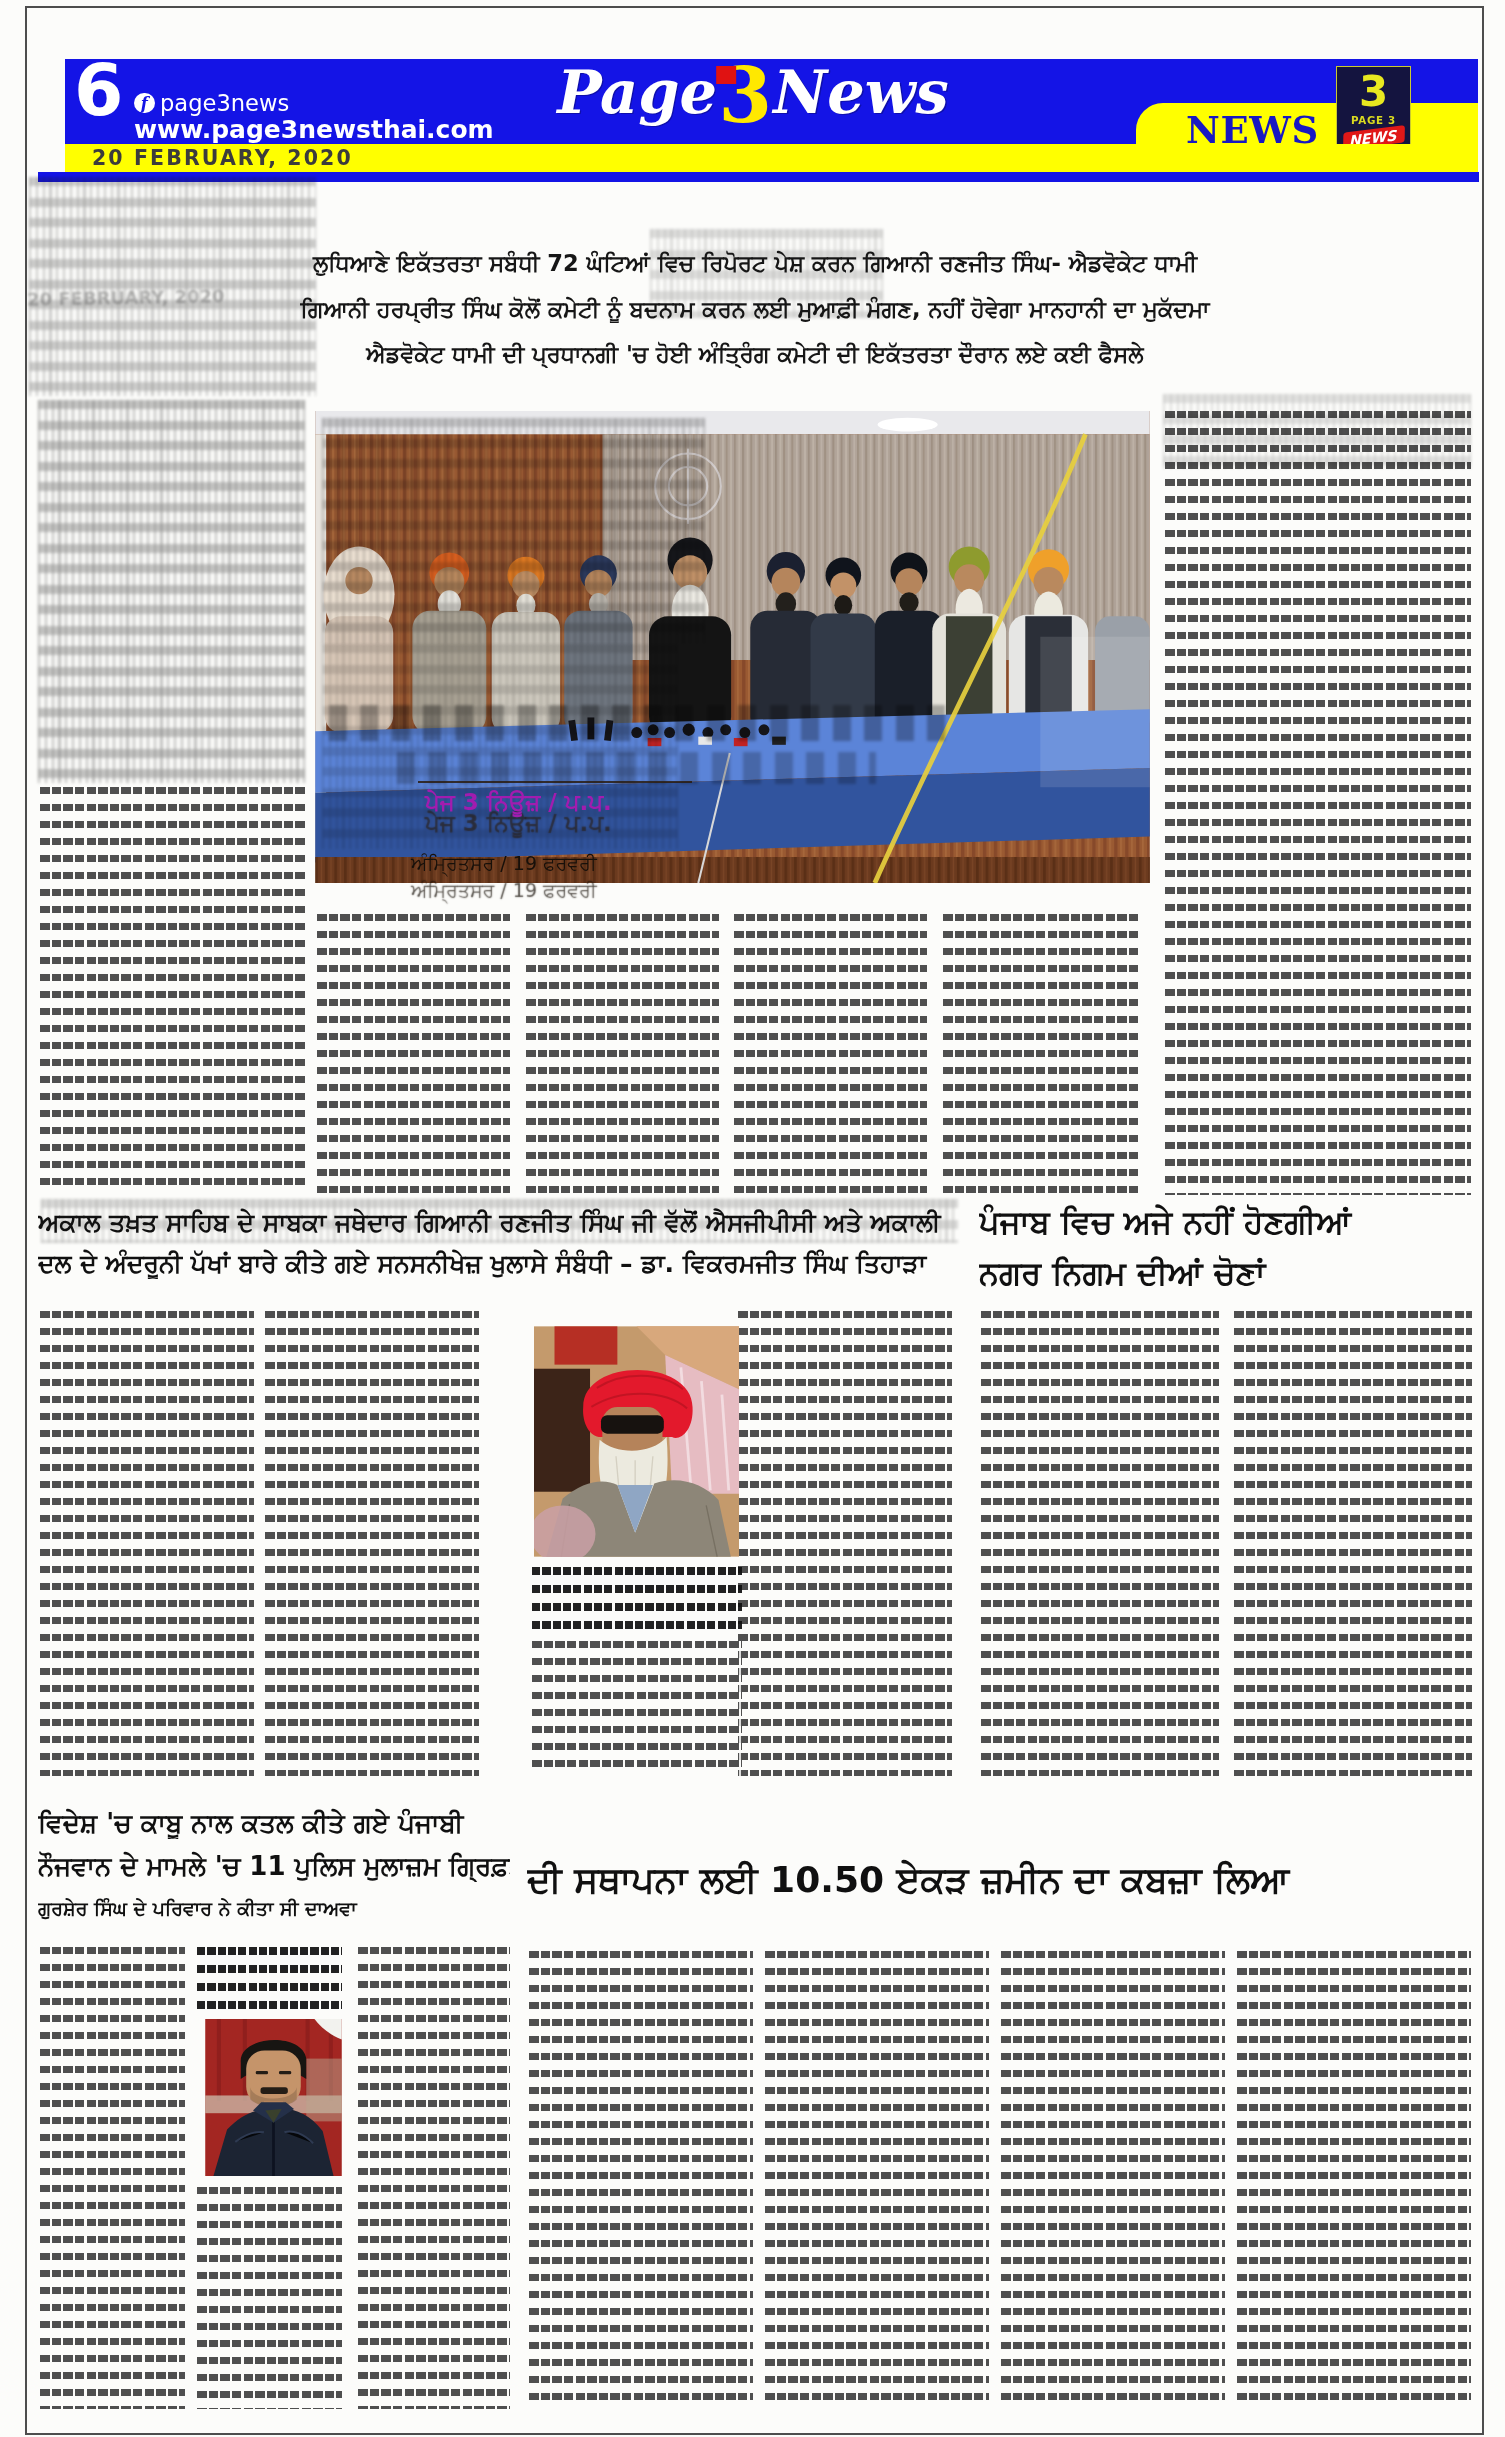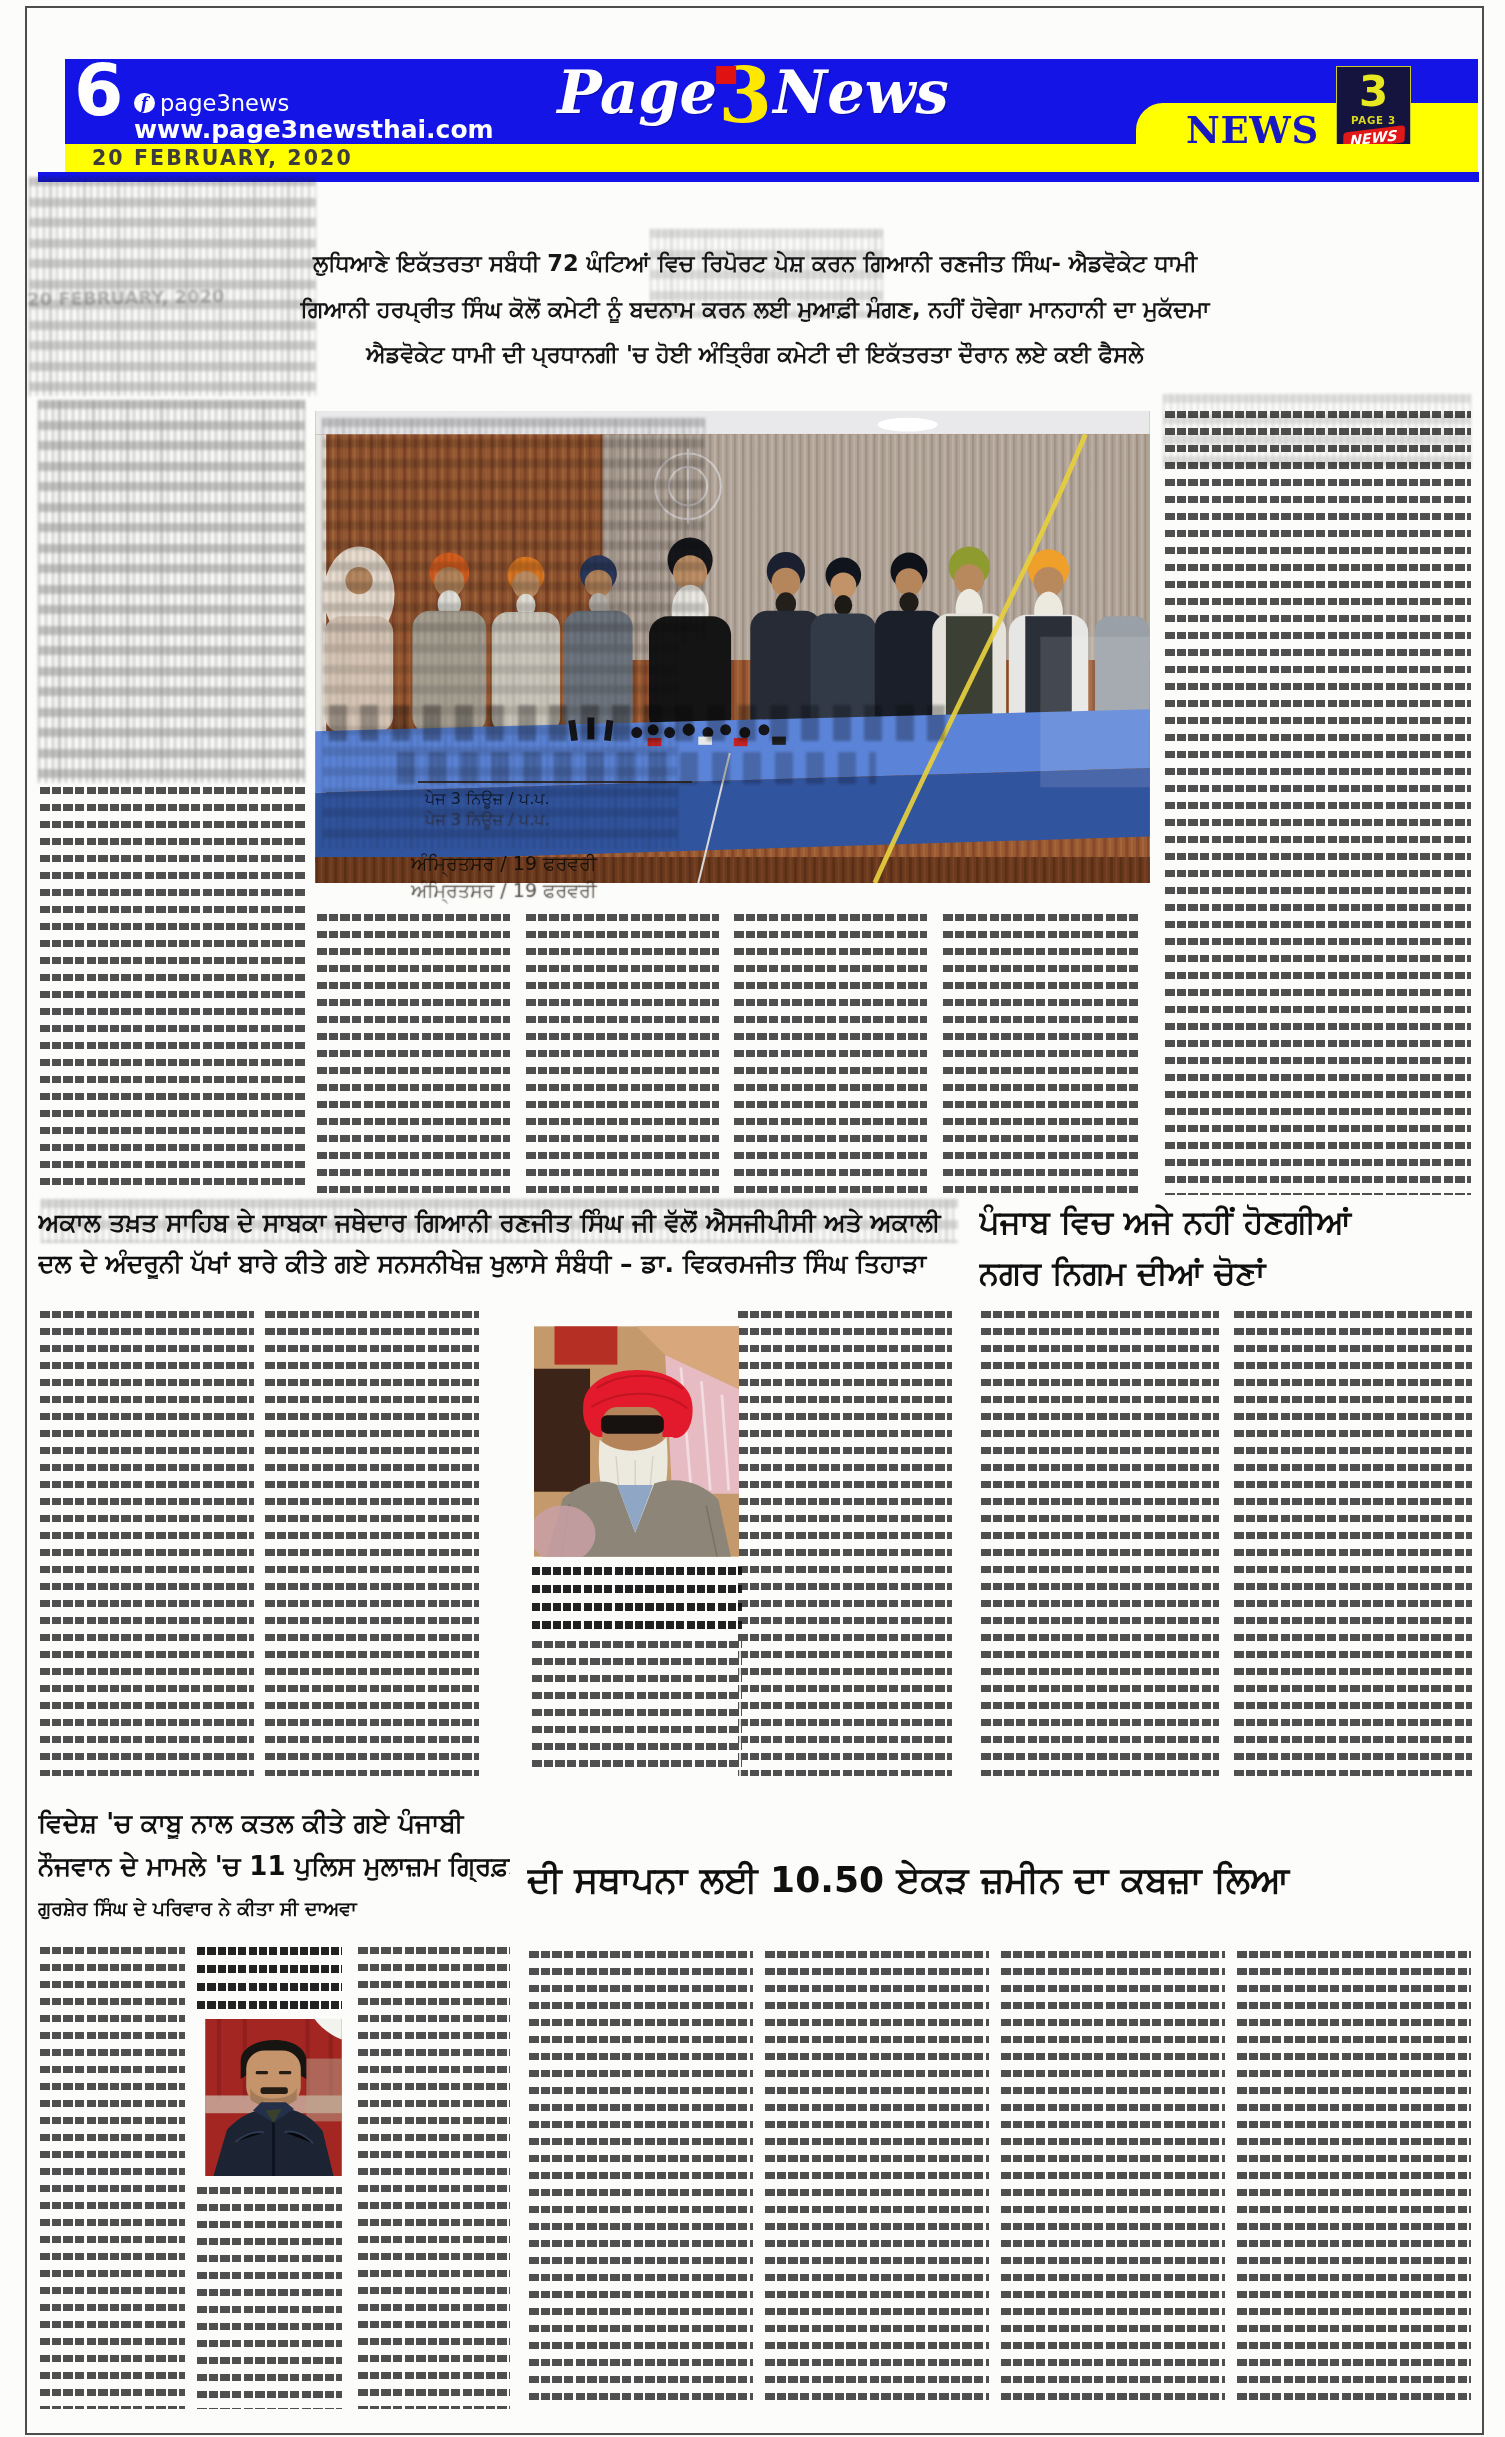--- a/index.html
+++ b/index.html
@@ -63,21 +63,21 @@
        background:repeating-linear-gradient(90deg,rgba(20,20,20,.6) 0 18px,rgba(0,0,0,0) 18px 31.5px);
        filter:blur(1.7px);}
   .on-photo{mix-blend-mode:multiply;}
   .ghostdate{position:absolute;font-size:18px;font-weight:bold;color:#555;opacity:.4;filter:blur(0.8px);
              transform:rotate(-1deg);white-space:nowrap;}
 
   
   .photo{position:absolute;overflow:visible;}
   .photo svg{position:absolute;left:0;top:0;}
   .cap-line{position:absolute;background:#2a1c10;opacity:.85;}
-  .cap-credit{position:absolute;font-size:16px;font-weight:normal;color:#0f172a;filter:blur(0.3px);
+  .cap-credit{position:absolute;font-size:23px;font-weight:bold;color:#a21caf;filter:blur(0.3px);
               text-shadow:0 20.5px 1.4px rgba(40,26,10,.65);white-space:nowrap;}
   .cap-date{position:absolute;font-size:19px;font-weight:normal;color:#17100a;filter:blur(0.3px);
             text-shadow:0 27px 1.4px rgba(20,14,6,.75);white-space:nowrap;}
 </style>
 </head>
 <body>
 
 <div class="page">
   <div class="frame"></div>
 

